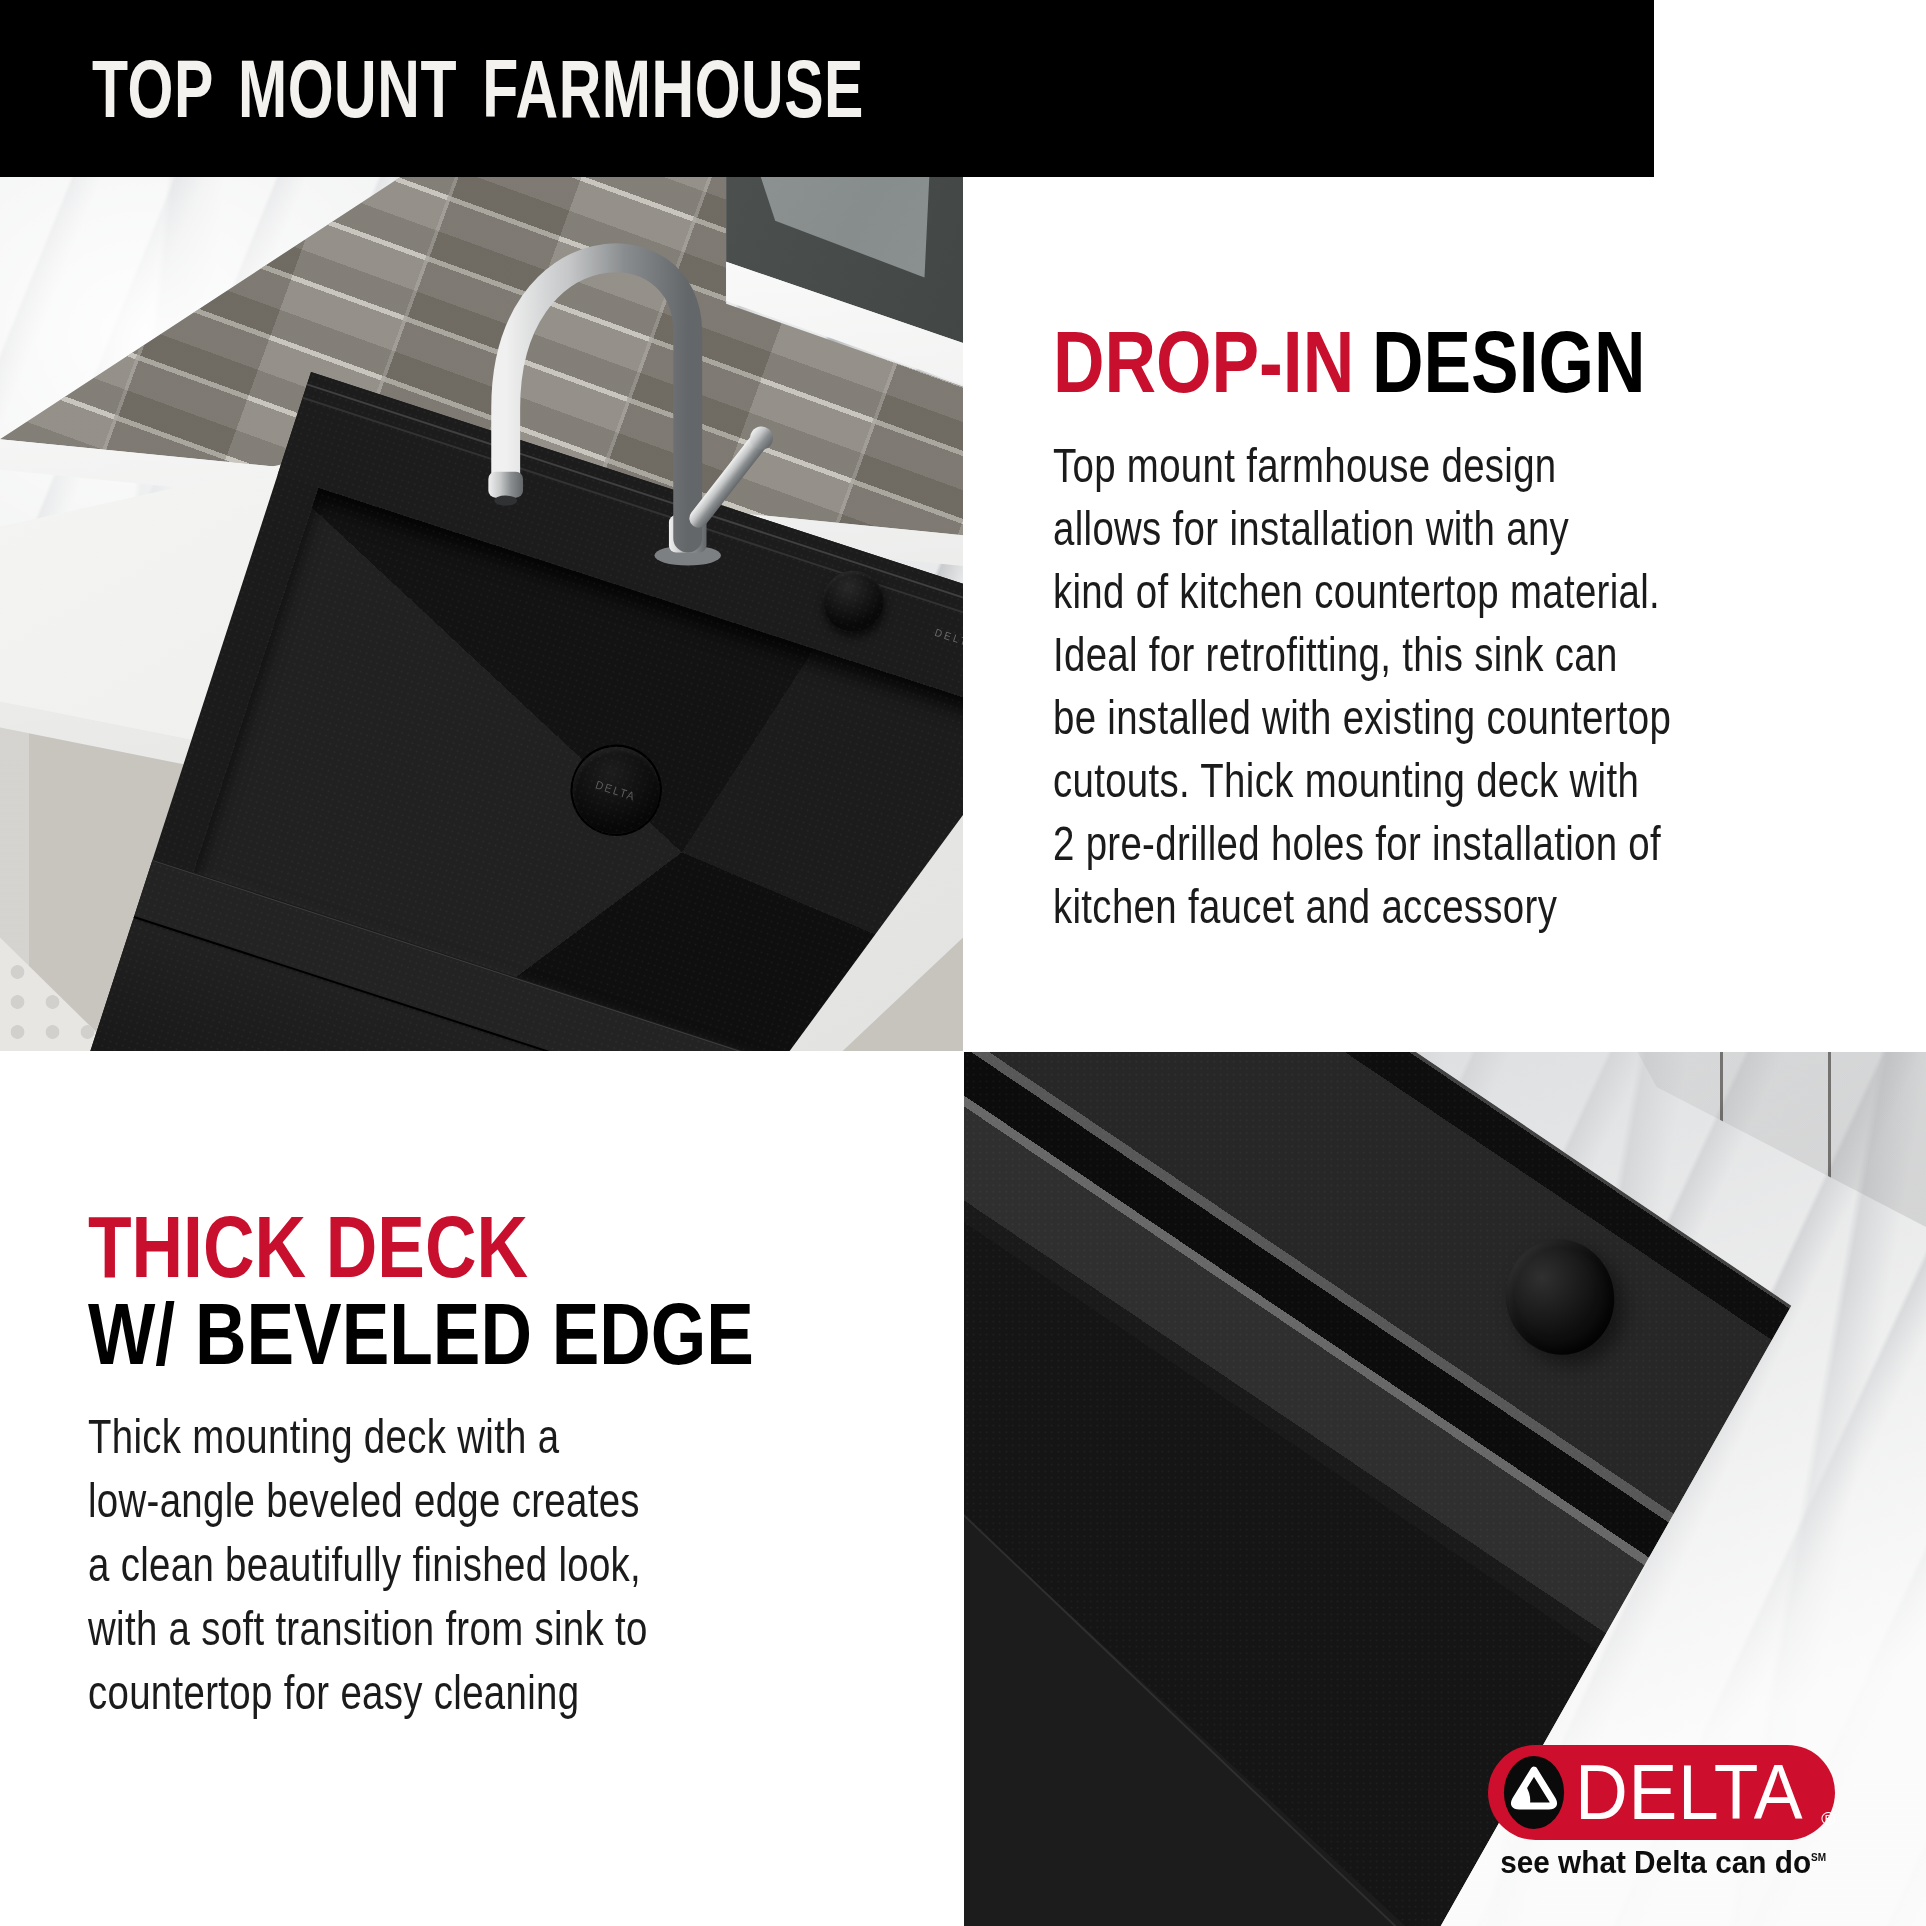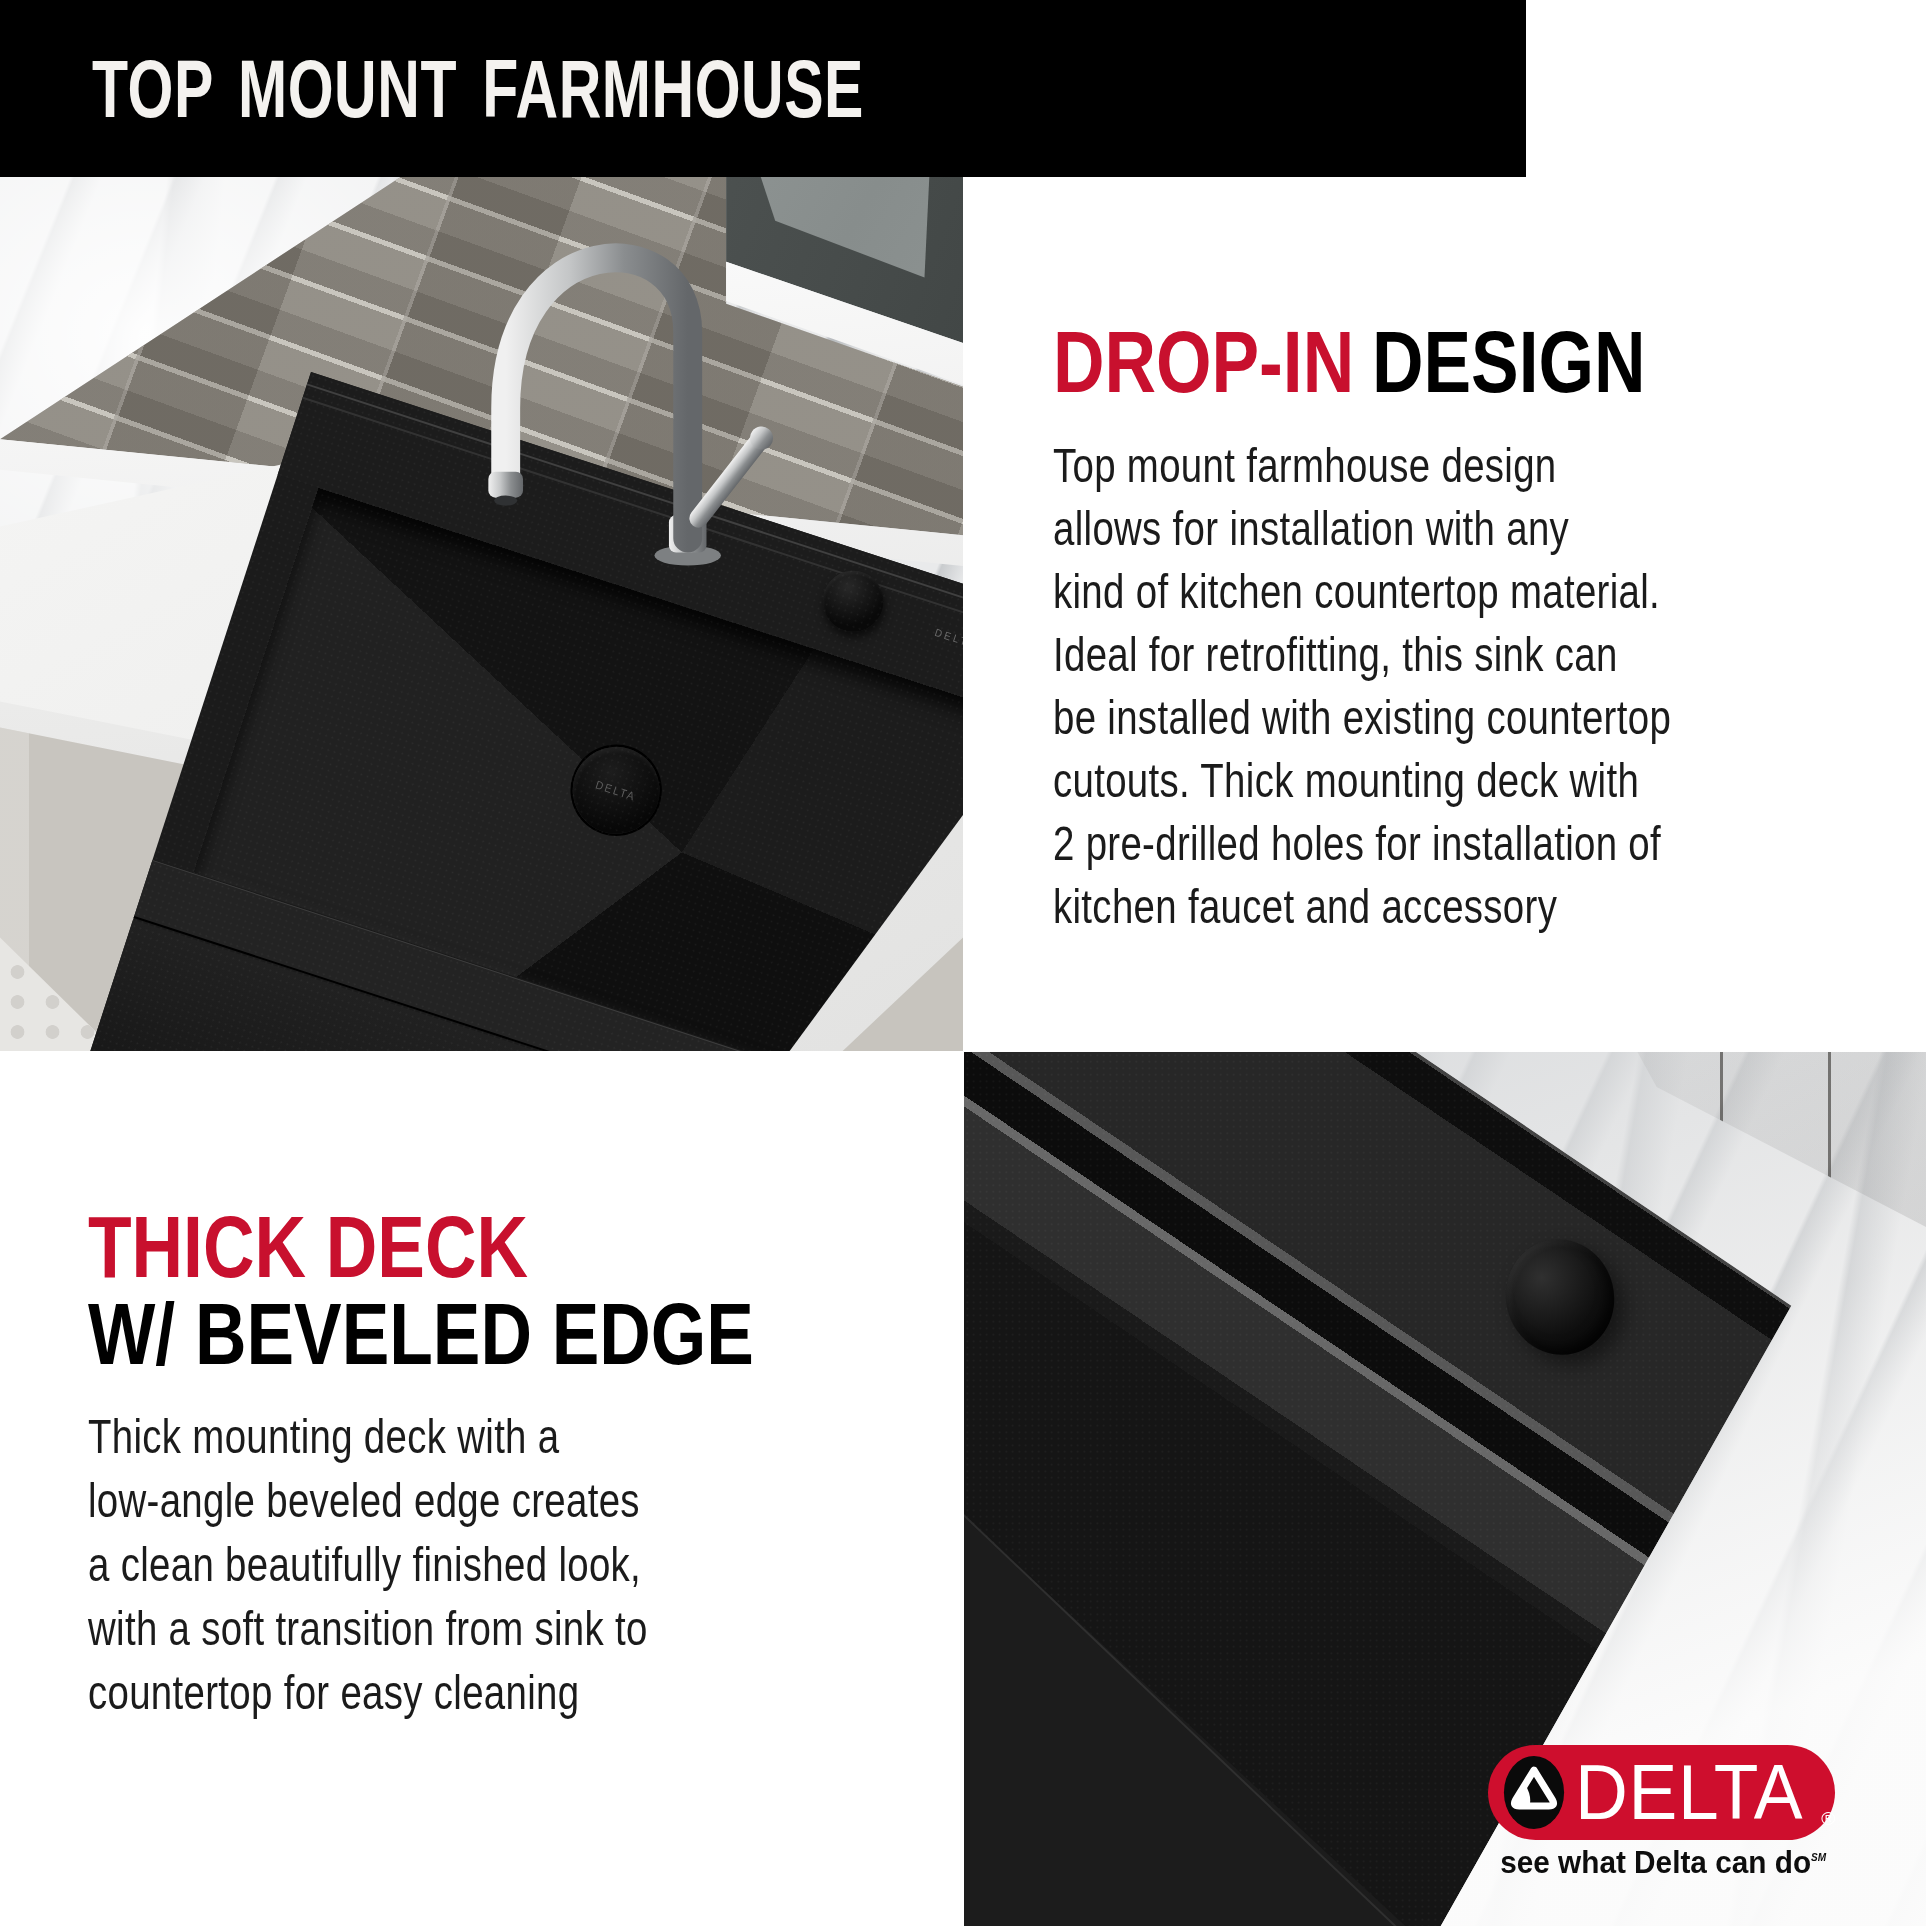--- a/index.html
+++ b/index.html
@@ -5,21 +5,21 @@
   :root{
     --accent-red:#C8102E; --logo-red:#CE0E2D; --banner-bg:#000000;
     --text-dark:#1B1B1B; --page-bg:#FFFFFF;
   }
   *{margin:0;padding:0;box-sizing:border-box;}
   html,body{background:#fff;}
   body{font-family:"Liberation Sans",sans-serif;width:1926px;height:1926px;position:relative;overflow:hidden;background:var(--page-bg);}
   .canvas{position:absolute;left:0;top:0;width:1926px;height:1926px;background:var(--page-bg);}
 
   
-  .banner{position:absolute;left:0;top:0;width:1526px;height:177px;background:var(--banner-bg);text-align:right;}
+  .banner{position:absolute;left:0;top:0;width:1654px;height:177px;background:var(--banner-bg);text-align:right;}
   .banner h1{position:absolute;left:92px;top:0;line-height:177px;font-size:82px;font-weight:700;
     color:#f4f2ef;letter-spacing:0.7px;word-spacing:11.6px;white-space:nowrap;
     transform:scaleX(.72);transform-origin:0 50%;}
 
   
   .h2{position:absolute;font-size:87px;font-weight:700;line-height:87px;color:#000;
     white-space:nowrap;transform:scaleX(.82);transform-origin:0 0;letter-spacing:0;}
   .h2 .accent{color:var(--accent-red);}
   .h2.one-line .accent{margin-right:21.7px;}
   .h2.two-line span{display:block;}
@@ -103,21 +103,21 @@
     box-shadow:7.2px 11.6px 20px rgba(0,0,0,.45),inset -4.3px -7.2px 11.6px rgba(0,0,0,.7),inset 2.9px 4.3px 7.2px rgba(255,255,255,.07);}
 
   
   .delta-logo{left:524px;top:693px;width:347px;height:95px;border-radius:48px;background:var(--logo-red);
     display:flex;align-items:center;padding:0 14.4px;gap:8.7px;}
   .delta-glyph{width:64px;height:77px;flex:0 0 auto;}
   .delta-word{font-size:77px;font-weight:400;color:#fff;line-height:1;letter-spacing:0.7px;transform:scaleX(.95);transform-origin:0 50%;}
   .delta-reg{font-size:19px;color:#fff;align-self:flex-end;margin:0 0 10px -2.9px;}
   .delta-tagline{left:524px;top:792px;width:347px;text-align:center;font-size:32px;font-weight:700;color:#0d0d0d;
     white-space:nowrap;transform:scaleX(.93);letter-spacing:0;}
-  .delta-tagline sup{font-size:10.8px;vertical-align:super;font-style:italic;}
+  .delta-tagline sup{font-size:10.8px;vertical-align:super;}
 </style>
 </head>
 <body>
 
 <div class="canvas">
 
   <header class="banner">
     <h1>TOP MOUNT FARMHOUSE</h1>
   </header>
 

